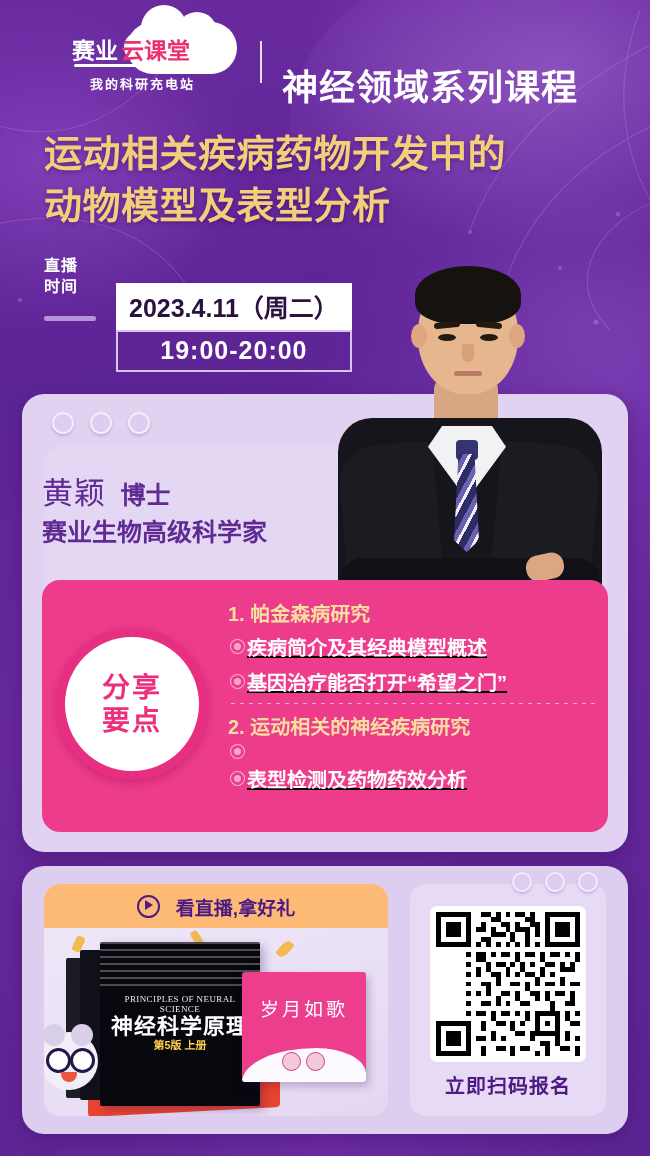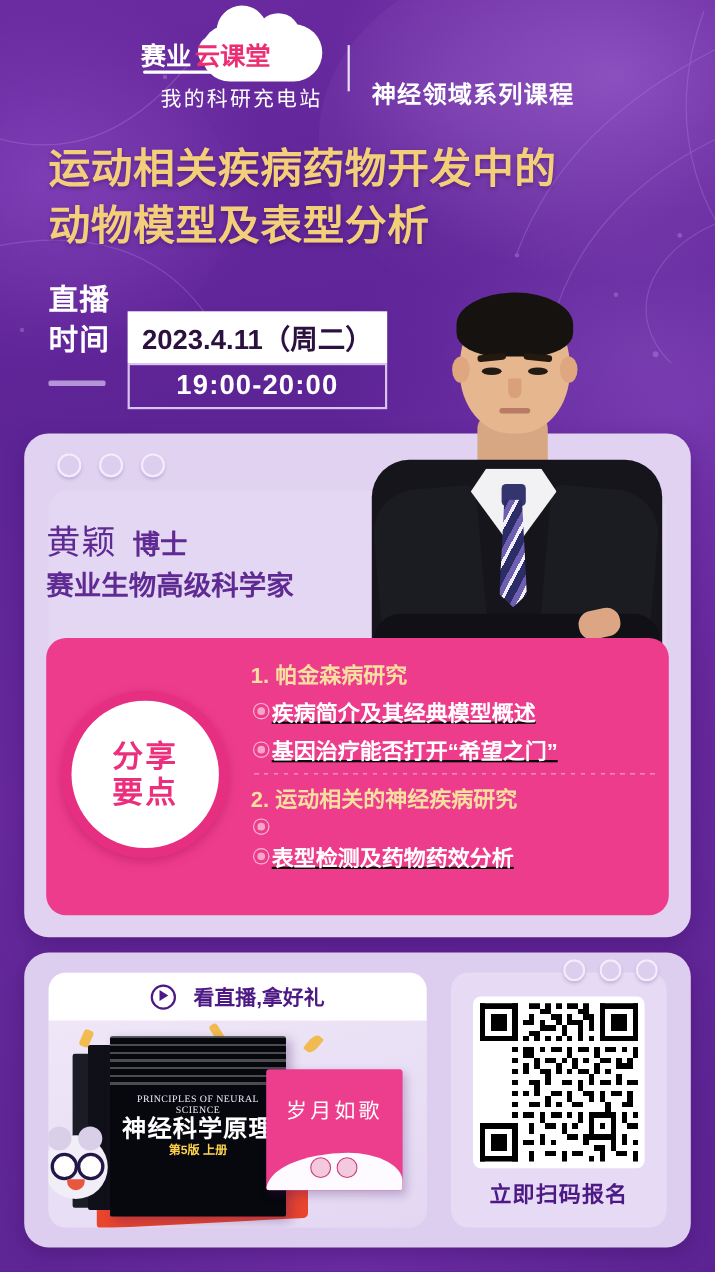--- a/index.html
+++ b/index.html
@@ -36,32 +36,32 @@
   .logo{position:relative;width:168px;height:76px;}
   .cloud{position:absolute;left:55px;top:-2px;width:110px;height:52px;background:#fff;border-radius:26px;}
   .cloud:before{content:"";position:absolute;left:14px;top:-17px;width:46px;height:46px;background:#fff;border-radius:50%;}
   .cloud:after{content:"";position:absolute;left:50px;top:-10px;width:40px;height:40px;background:#fff;border-radius:50%;}
   .cloud-b1{position:absolute;left:52px;top:8px;width:30px;height:30px;background:#fff;border-radius:50%;}
   .cloud-b2{position:absolute;left:108px;top:12px;width:34px;height:34px;background:#fff;border-radius:50%;}
   .logo-main{position:absolute;left:0;top:16px;width:168px;display:flex;align-items:baseline;z-index:3;}
   .logo-sai{font-size:23px;font-weight:bold;color:#ffffff;letter-spacing:0px;line-height:1;}
   .logo-yun{font-size:23px;font-weight:bold;color:#ec2f72;letter-spacing:0px;line-height:1;margin-left:3px;}
   .logo-underline{position:absolute;left:2px;top:40px;width:70px;height:3px;background:#fff;border-radius:2px;z-index:3;}
-  .logo-sub{position:absolute;left:18px;top:50px;font-size:19px;font-weight:normal;color:#fff;letter-spacing:2px;z-index:3;text-align:right;}
+  .logo-sub{position:absolute;left:18px;top:50px;font-size:13px;font-weight:bold;color:#fff;letter-spacing:2px;z-index:3;text-align:right;}
   .hdr-div{width:2px;height:42px;background:rgba(255,255,255,.85);}
-  .hdr-title{font-size:22px;font-weight:bold;color:#fff;letter-spacing:1px;margin-top:43px;}
+  .hdr-title{font-size:36px;font-weight:bold;color:#fff;letter-spacing:1px;margin-top:43px;}
 
   
   .title-wrap{position:relative;z-index:4;margin:26px 0 0 44px;}
   .title-line{font-size:38px;font-weight:bold;color:#f4cf7a;line-height:1.38;letter-spacing:.5px;
               text-shadow:0 2px 4px rgba(40,0,70,.35);}
 
   
   .time-row{position:relative;z-index:4;display:flex;align-items:flex-start;margin:22px 0 0 44px;}
-  .time-label{color:#fff;font-size:27px;font-weight:bold;line-height:1.35;letter-spacing:1px;width:58px;}
+  .time-label{color:#fff;font-size:16px;font-weight:bold;line-height:1.35;letter-spacing:1px;width:58px;}
   .time-label-bar{margin-top:18px;width:52px;height:5px;background:#b493d6;border-radius:2px;}
   .time-boxes{margin-left:14px;}
   .date-box{background:#fff;color:#2b1140;font-size:25px;font-weight:bold;
             padding:5px 13px 6px 13px;letter-spacing:0px;display:inline-block;margin-top:28px;}
   .hour-box{border:2px solid #d8c4ee;color:#fff;font-size:25px;font-weight:bold;
             padding:4px 13px 5px 13px;text-align:center;letter-spacing:1px;}
 
   
   .card{position:absolute;left:22px;top:394px;width:606px;height:458px;
         background:#e0d2f0;border-radius:22px;box-shadow:0 6px 18px rgba(45,5,80,.28);z-index:3;}
@@ -120,21 +120,21 @@
             background:#f4a8c9;box-shadow:inset 0 0 0 3px #ee3c8c, 0 0 0 1px #f6b6d2;}
   .t-text{font-size:20px;font-weight:bold;color:#ffffff;letter-spacing:0px;}
   .t-sep{height:1px;margin:7px 0 7px 3px;
          background:repeating-linear-gradient(90deg,rgba(255,255,255,.55) 0 4px,rgba(255,255,255,0) 4px 9px);}
 
   
   .bottom{position:absolute;left:22px;top:866px;width:606px;height:268px;
           background:#ddcef0;border-radius:22px;box-shadow:0 6px 18px rgba(45,5,80,.28);z-index:3;}
   .gift{position:absolute;left:22px;top:18px;width:344px;height:232px;
         background:#e6daf4;border-radius:16px;overflow:hidden;}
-  .gift-head{position:absolute;left:0;top:0;width:344px;height:44px;background:#ffffff;border-radius:16px 16px 0 0;
+  .gift-head{position:absolute;left:0;top:0;width:344px;height:44px;background:#fdba74;border-radius:16px 16px 0 0;
              display:flex;align-items:center;justify-content:center;gap:16px;}
   .play-icon{width:19px;height:19px;border-radius:50%;border:2px solid #4d1a85;position:relative;flex:none;}
   .play-icon:after{content:"";position:absolute;left:6px;top:3.5px;border-left:8px solid #4d1a85;
                    border-top:5px solid transparent;border-bottom:5px solid transparent;}
   .gift-title{font-size:19px;font-weight:bold;color:#4d1a85;letter-spacing:0px;}
   .gift-img{position:absolute;left:0;top:44px;width:344px;height:188px;
             background:linear-gradient(160deg,#efe7f8 0%,#e9dff5 55%,#e3d6f2 100%);}
   .confetti{position:absolute;border-radius:3px;background:#f2b434;opacity:.85;}
   .book{position:absolute;left:56px;top:14px;width:160px;height:164px;background:#07070e;
         border-radius:2px;box-shadow:4px 4px 10px rgba(60,20,100,.3);overflow:hidden;}

